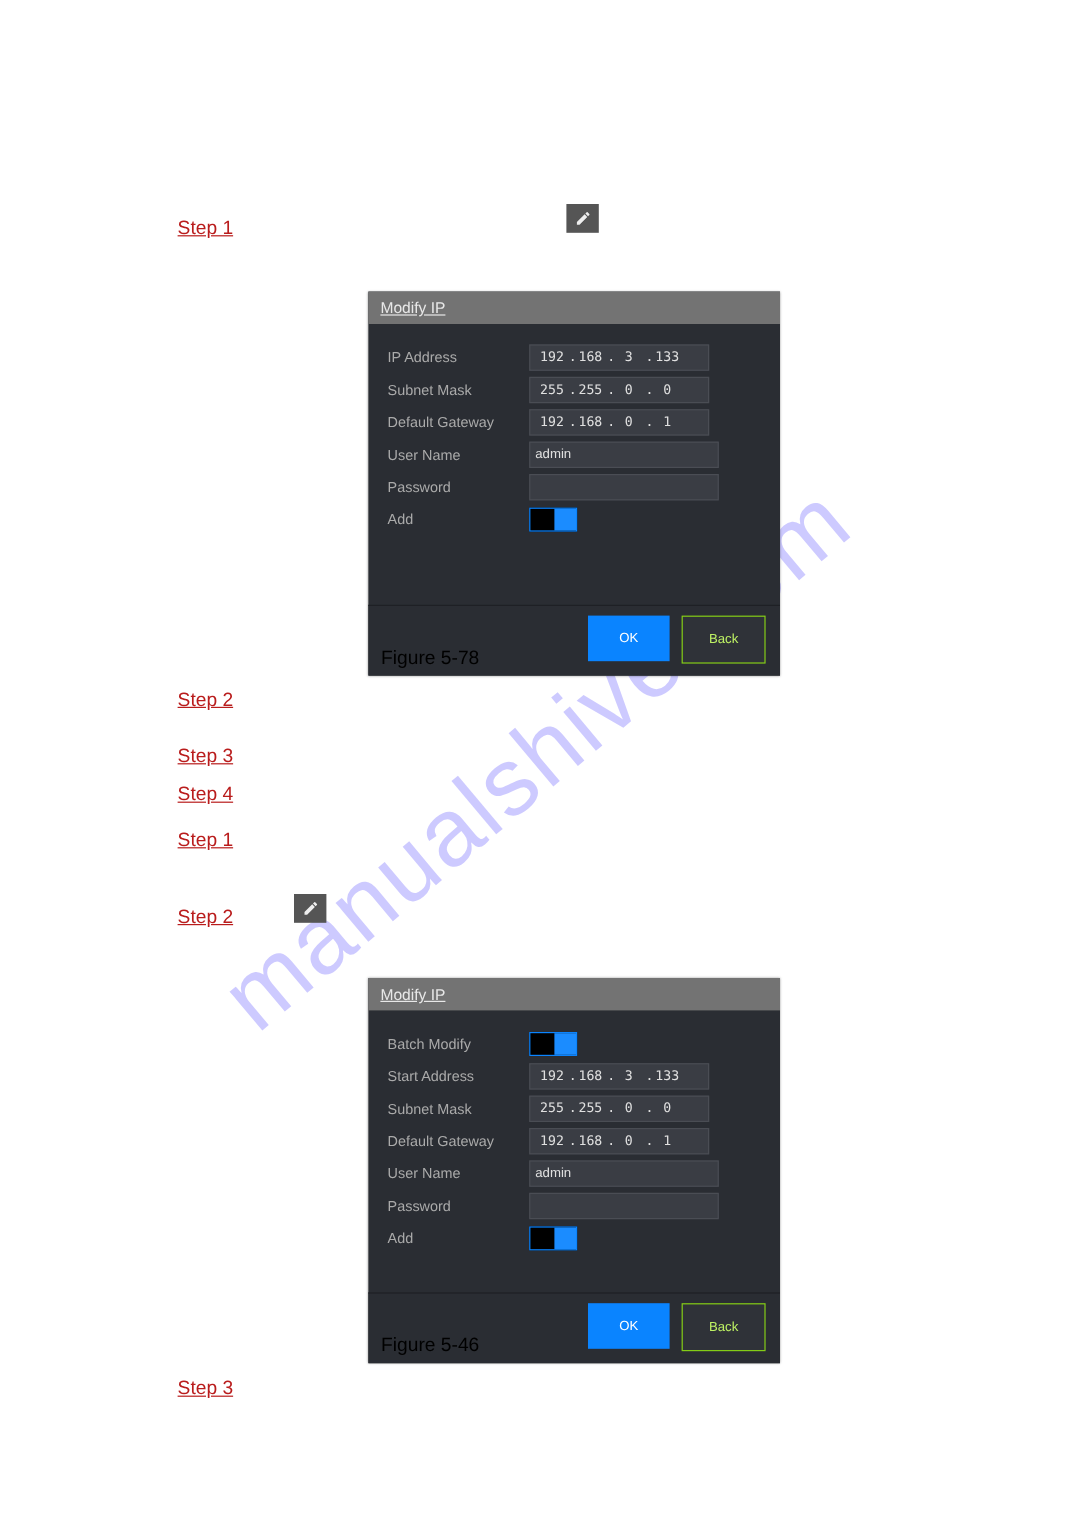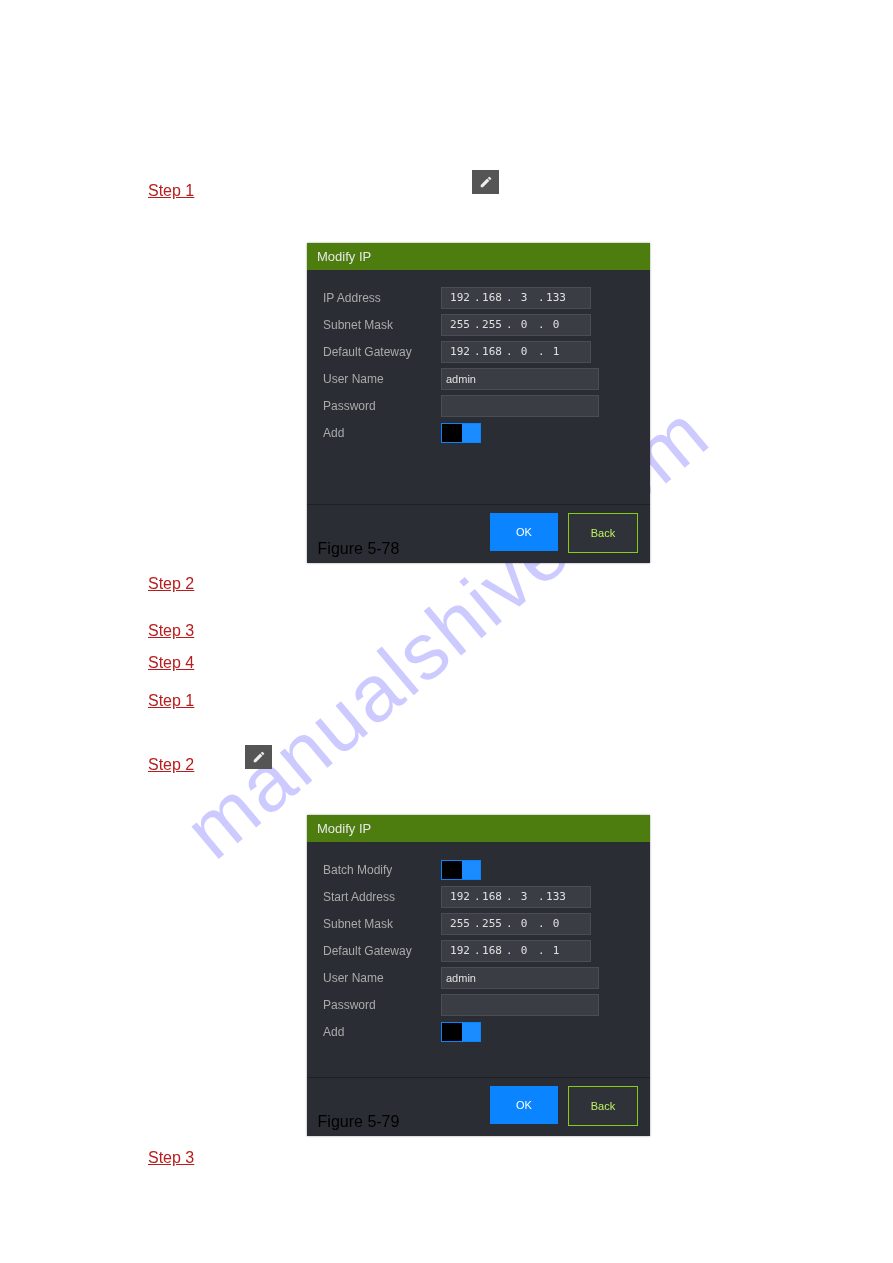--- a/index.html
+++ b/index.html
@@ -55,24 +55,25 @@
   .dialog {
     position: absolute;
     left: 307px;
     width: 343px;
     background: #2a2d33;
     color: #ccc;
     font-size: 12px;
     box-shadow: 0 0 2px rgba(0,0,0,0.4);
   }
   .dialog-title {
-    background: #4d7c0f;
+    background: #737373;
     color: #e8e8e8;
     padding: 6px 10px;
     font-size: 13px;
+    text-decoration: underline;
   }
   .dialog-body {
     padding: 14px 20px 10px 16px;
   }
   .form-row {
     display: flex;
     align-items: center;
     height: 27px;
     margin-bottom: 0px;
   }
@@ -312,19 +313,19 @@
             </div>
       </div>
       <div style="height:22px;"></div>
     </div>
     <div class="dialog-footer">
       <div class="btn btn-primary">OK</div>
       <div class="btn btn-secondary">Back</div>
     </div>
   </div>
 
-  <div class="figure-caption" style="top:1113px;">Figure 5-79</div>
+  <div class="figure-caption" style="top:1113px;">Figure 5-46</div>
 
   <span class="step-link" style="top:1149px;">Step 3</span>
 
 </div>
 
 </div>
 
 </body></html>

